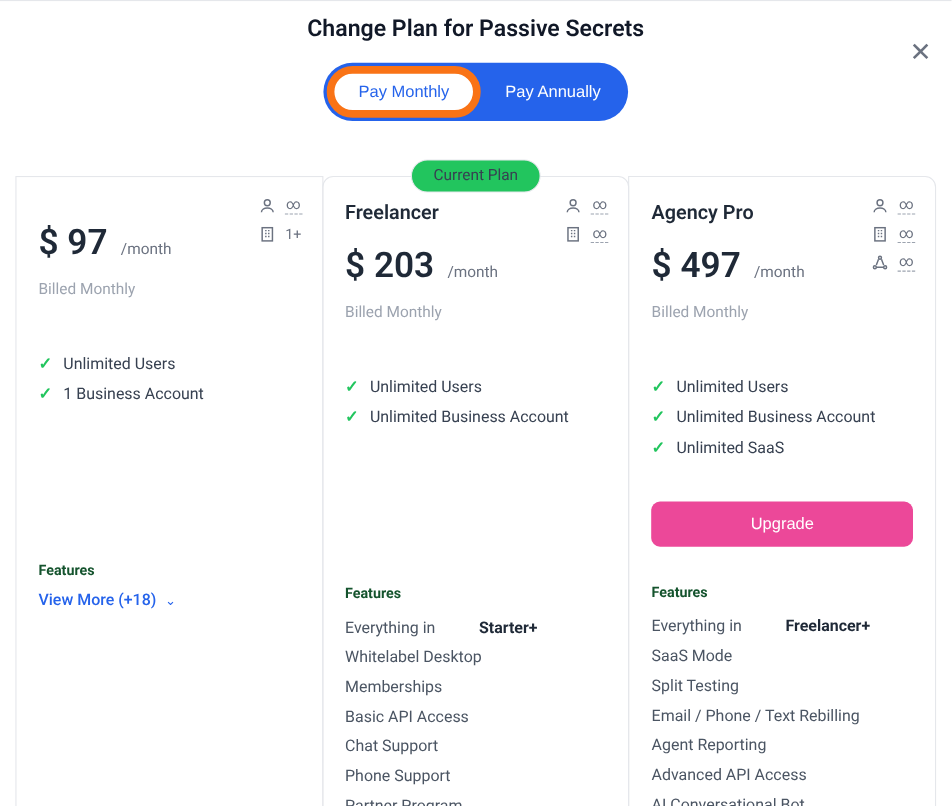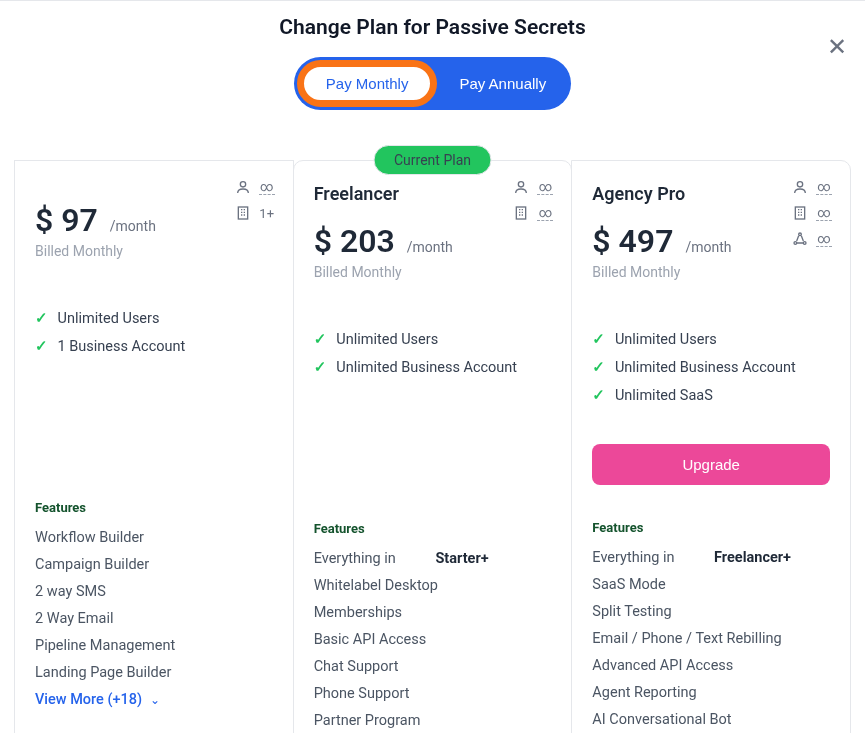--- a/index.html
+++ b/index.html
@@ -123,21 +123,21 @@
     font-weight: 600;
     color: #1f2937;
   }
   .per {
     font-size: 14px;
     color: #6b7280;
   }
   .billed {
     font-size: 14px;
     color: #9ca3af;
-    margin-top: 4px;
+    margin-top: 16px;
   }
   .checks {
     margin-top: 50px;
     display: flex;
     flex-direction: column;
     gap: 10px;
   }
   .check-item {
     display: flex;
     align-items: center;
@@ -243,28 +243,20 @@
       <div class="check-item">
           <span class="check">✓</span>
           <span>Unlimited Users</span>
         </div>
       <div class="check-item">
           <span class="check">✓</span>
           <span>1 Business Account</span>
         </div>
     </div>
     <div class="features-title">Features</div>
-    <div class="feat-list">
-      <div class="feat">Workflow Builder</div>
-      <div class="feat">Campaign Builder</div>
-      <div class="feat">2 way SMS</div>
-      <div class="feat">2 Way Email</div>
-      <div class="feat">Pipeline Management</div>
-      <div class="feat">Landing Page Builder</div>
-    </div>
     <div class="view-more">
       <span>View More (+18)</span>
       <span class="chev">⌄</span>
     </div>
   </div>
 
   <div class="plan freelancer">
     <div class="plan-name">Freelancer</div>
     <div class="badge-stack">
       <div class="row">
@@ -365,19 +357,19 @@
           <span>Unlimited SaaS</span>
         </div>
     </div>
     <button class="upgrade">Upgrade</button>
     <div class="features-title">Features</div>
     <div class="feat-list">
       <div class="feat"><span>Everything in </span><b>Freelancer+</b></div>
       <div class="feat">SaaS Mode</div>
       <div class="feat">Split Testing</div>
       <div class="feat">Email / Phone / Text Rebilling</div>
+      <div class="feat">Agent Reporting</div>
       <div class="feat">Advanced API Access</div>
-      <div class="feat">Agent Reporting</div>
       <div class="feat">AI Conversational Bot</div>
     </div>
   </div>
 
 </div>
 
 </body></html>

